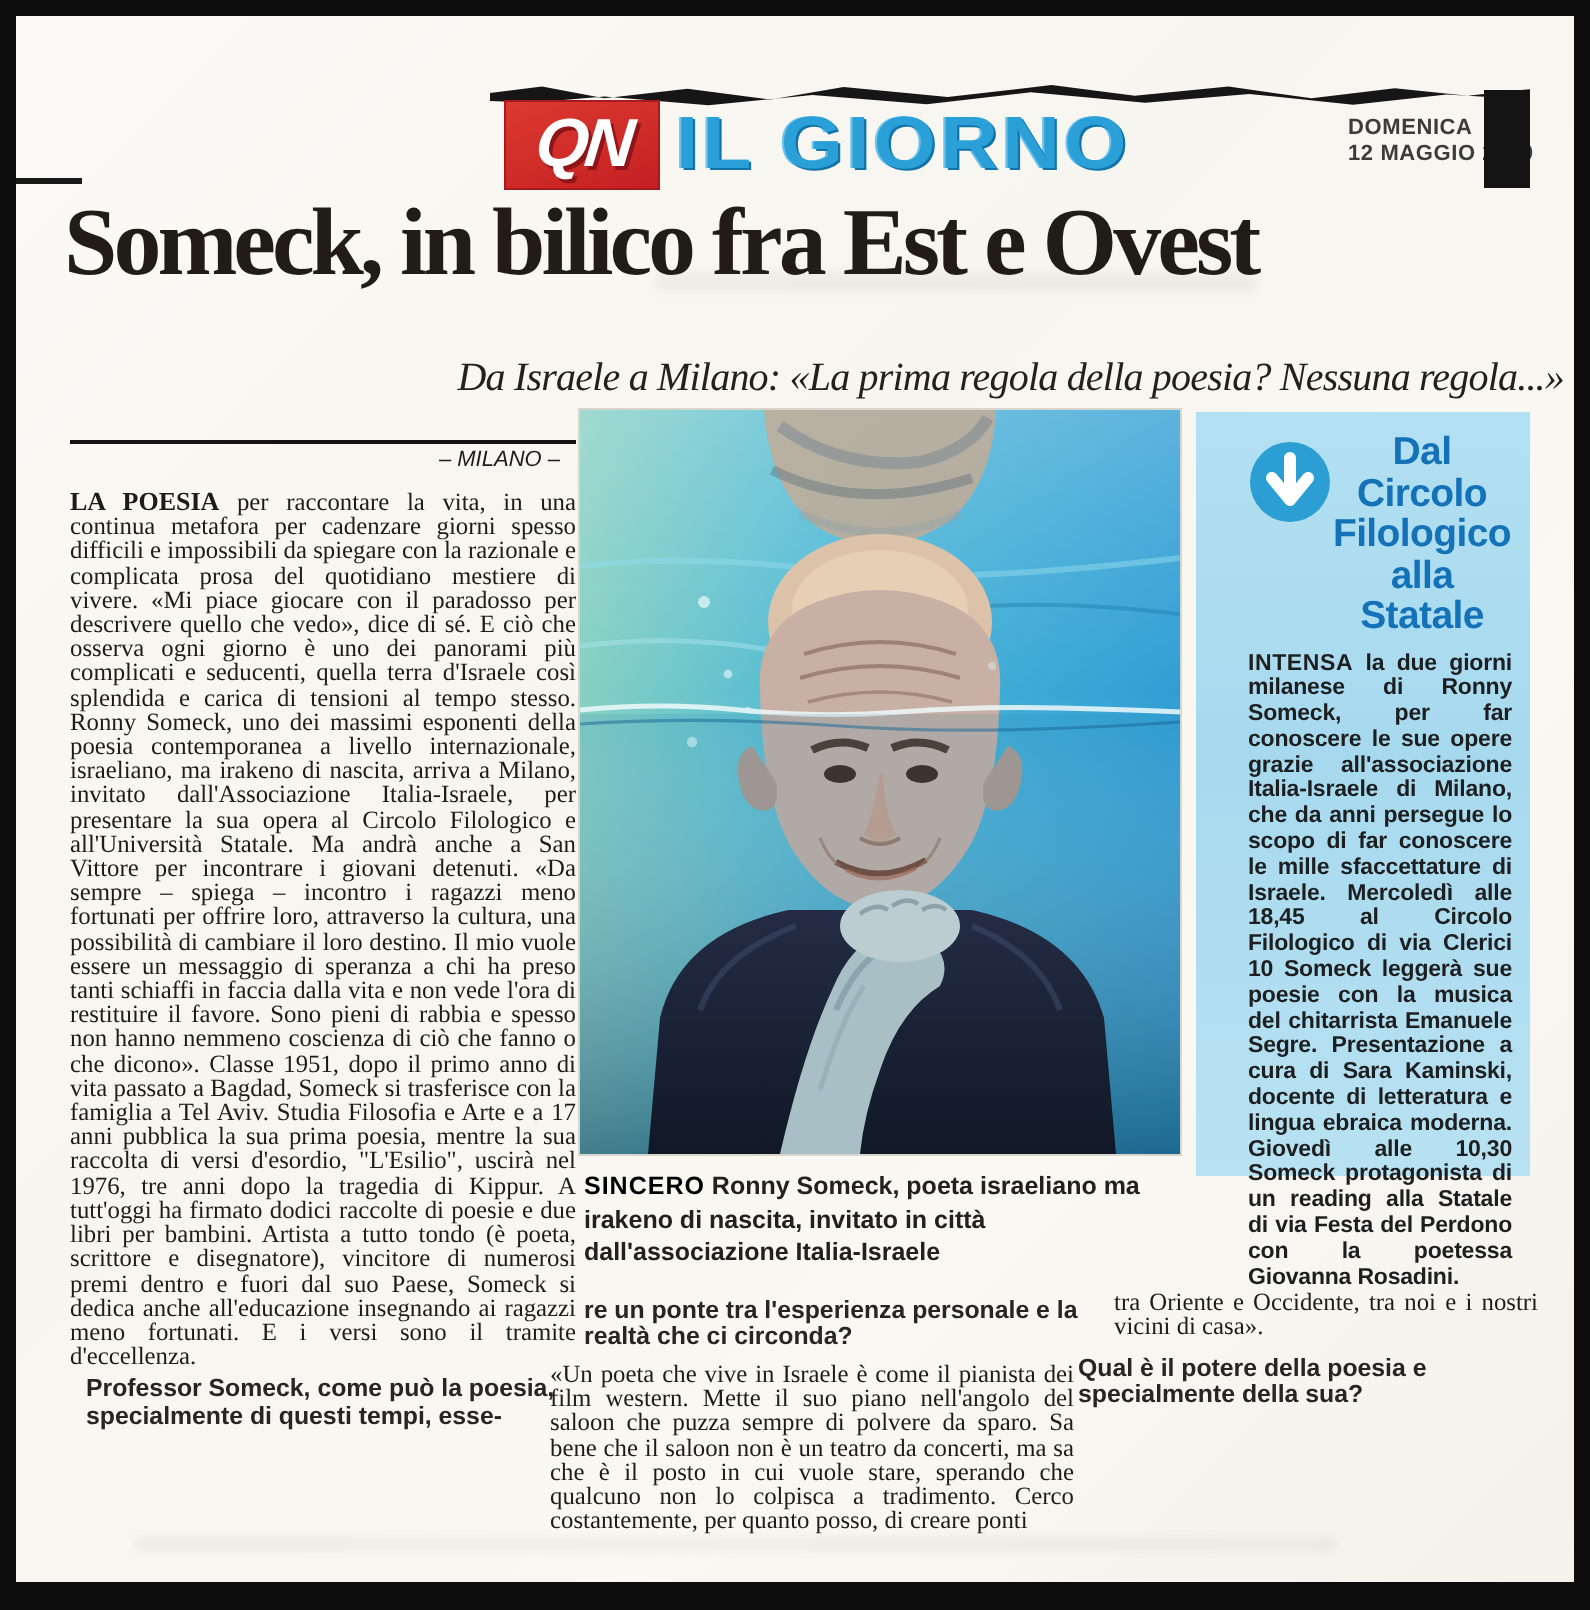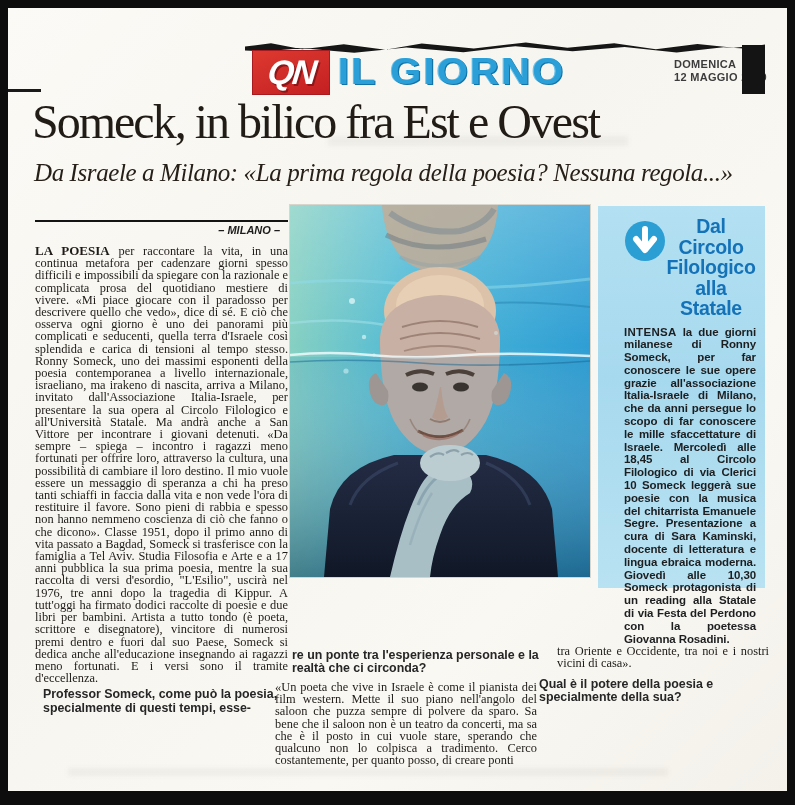--- a/index.html
+++ b/index.html
@@ -43,37 +43,37 @@
   .date-block{
     position:absolute;left:666px;top:50px;width:100px;
     color:#3c3c3c;font-weight:bold;font-size:11px;line-height:13px;
     letter-spacing:0.3px;
   }
   .black-box{position:absolute;left:734px;top:37px;width:23px;height:49px;background:#141414;}
 
   
   .headline{
     position:absolute;left:24px;top:86px;width:748px;
-    font-family:"Liberation Serif",serif;font-weight:normal;
+    font-family:"Liberation Serif",serif;font-weight:bold;
     font-size:48px;line-height:56px;letter-spacing:-2px;
     color:#221c17;white-space:nowrap;
   }
   .subheadline{
-    position:absolute;left:26px;top:150px;width:748px;
+    position:absolute;left:26px;top:166px;width:748px;
     font-family:"Liberation Serif",serif;font-style:italic;
-    font-size:25px;line-height:30px;letter-spacing:-0.4px;
-    color:#262019;white-space:nowrap;
+    font-size:20px;line-height:30px;letter-spacing:-0.4px;
+    color:#262019;white-space:nowrap;text-align:right;
   }
 
   
   .byline{position:absolute;left:27px;top:193px;width:253px;
     font-size:13px;font-weight:bold;color:#1c1c1c;letter-spacing:0.2px;}
   .byline-rule{position:absolute;left:27px;top:212px;width:253px;height:2px;background:#141414;}
   .dateline{position:absolute;left:27px;top:216px;width:245px;text-align:right;
-    font-size:11px;font-weight:bold;font-style:italic;color:#1c1c1c;}
+    font-size:11px;font-weight:normal;font-style:italic;color:#1c1c1c;}
 
   
   .serif-body{
     font-family:"Liberation Serif",serif;
     font-size:12.4px;line-height:12.2px;
     color:#1e1b18;text-align:justify;
   }
   .col1{position:absolute;left:27px;top:237px;width:253px;}
   .lead-label{font-weight:bold;font-size:13px;}
   .q-bold{
@@ -219,20 +219,21 @@
       <path d="M140 252 q8 -6 14 -2 M156 248 q8 -5 13 -1 M171 250 q7 -4 12 0" stroke="#7f96a0" stroke-width="2.2" fill="none" opacity="0.8"></path>
 
       <circle cx="62" cy="96" r="3" fill="#eafbfd" opacity="0.7"></circle>
       <circle cx="74" cy="132" r="2.2" fill="#eafbfd" opacity="0.6"></circle>
       <circle cx="56" cy="166" r="2.6" fill="#d8f3f7" opacity="0.55"></circle>
       <circle cx="84" cy="150" r="1.8" fill="#d8f3f7" opacity="0.5"></circle>
       <circle cx="206" cy="128" r="2" fill="#d8f3f7" opacity="0.45"></circle>
     </svg>
   </div>
 
+  <div class="caption"><span class="cap-label">SINCERO</span><span> Ronny Someck, poeta israeliano ma irakeno di nascita, invitato in città dall'associazione Italia-Israele</span></div>
 
   <div class="q2 q-bold">re un ponte tra l'esperienza personale e la realtà che ci circonda?</div>
   <div class="a1 serif-body">«Un poeta che vive in Israele è come il pianista dei film western. Mette il suo piano nell'angolo del saloon che puzza sempre di polvere da sparo. Sa bene che il saloon non è un teatro da concerti, ma sa che è il posto in cui vuole stare, sperando che qualcuno non lo colpisca a tradimento. Cerco costantemente, per quanto posso, di creare ponti</div>
 
   <aside class="sidebar">
     <div class="sidebar-head">
       <div class="sidebar-icon">
         <svg width="42" height="42" viewBox="0 0 42 42">
           <circle cx="21" cy="21" r="20" fill="#2b9ed4"></circle>
           <path d="M21 9 L21 26 M12 19 L21 30 L30 19" stroke="#ffffff" stroke-width="6" fill="none" stroke-linecap="round" stroke-linejoin="round"></path>

